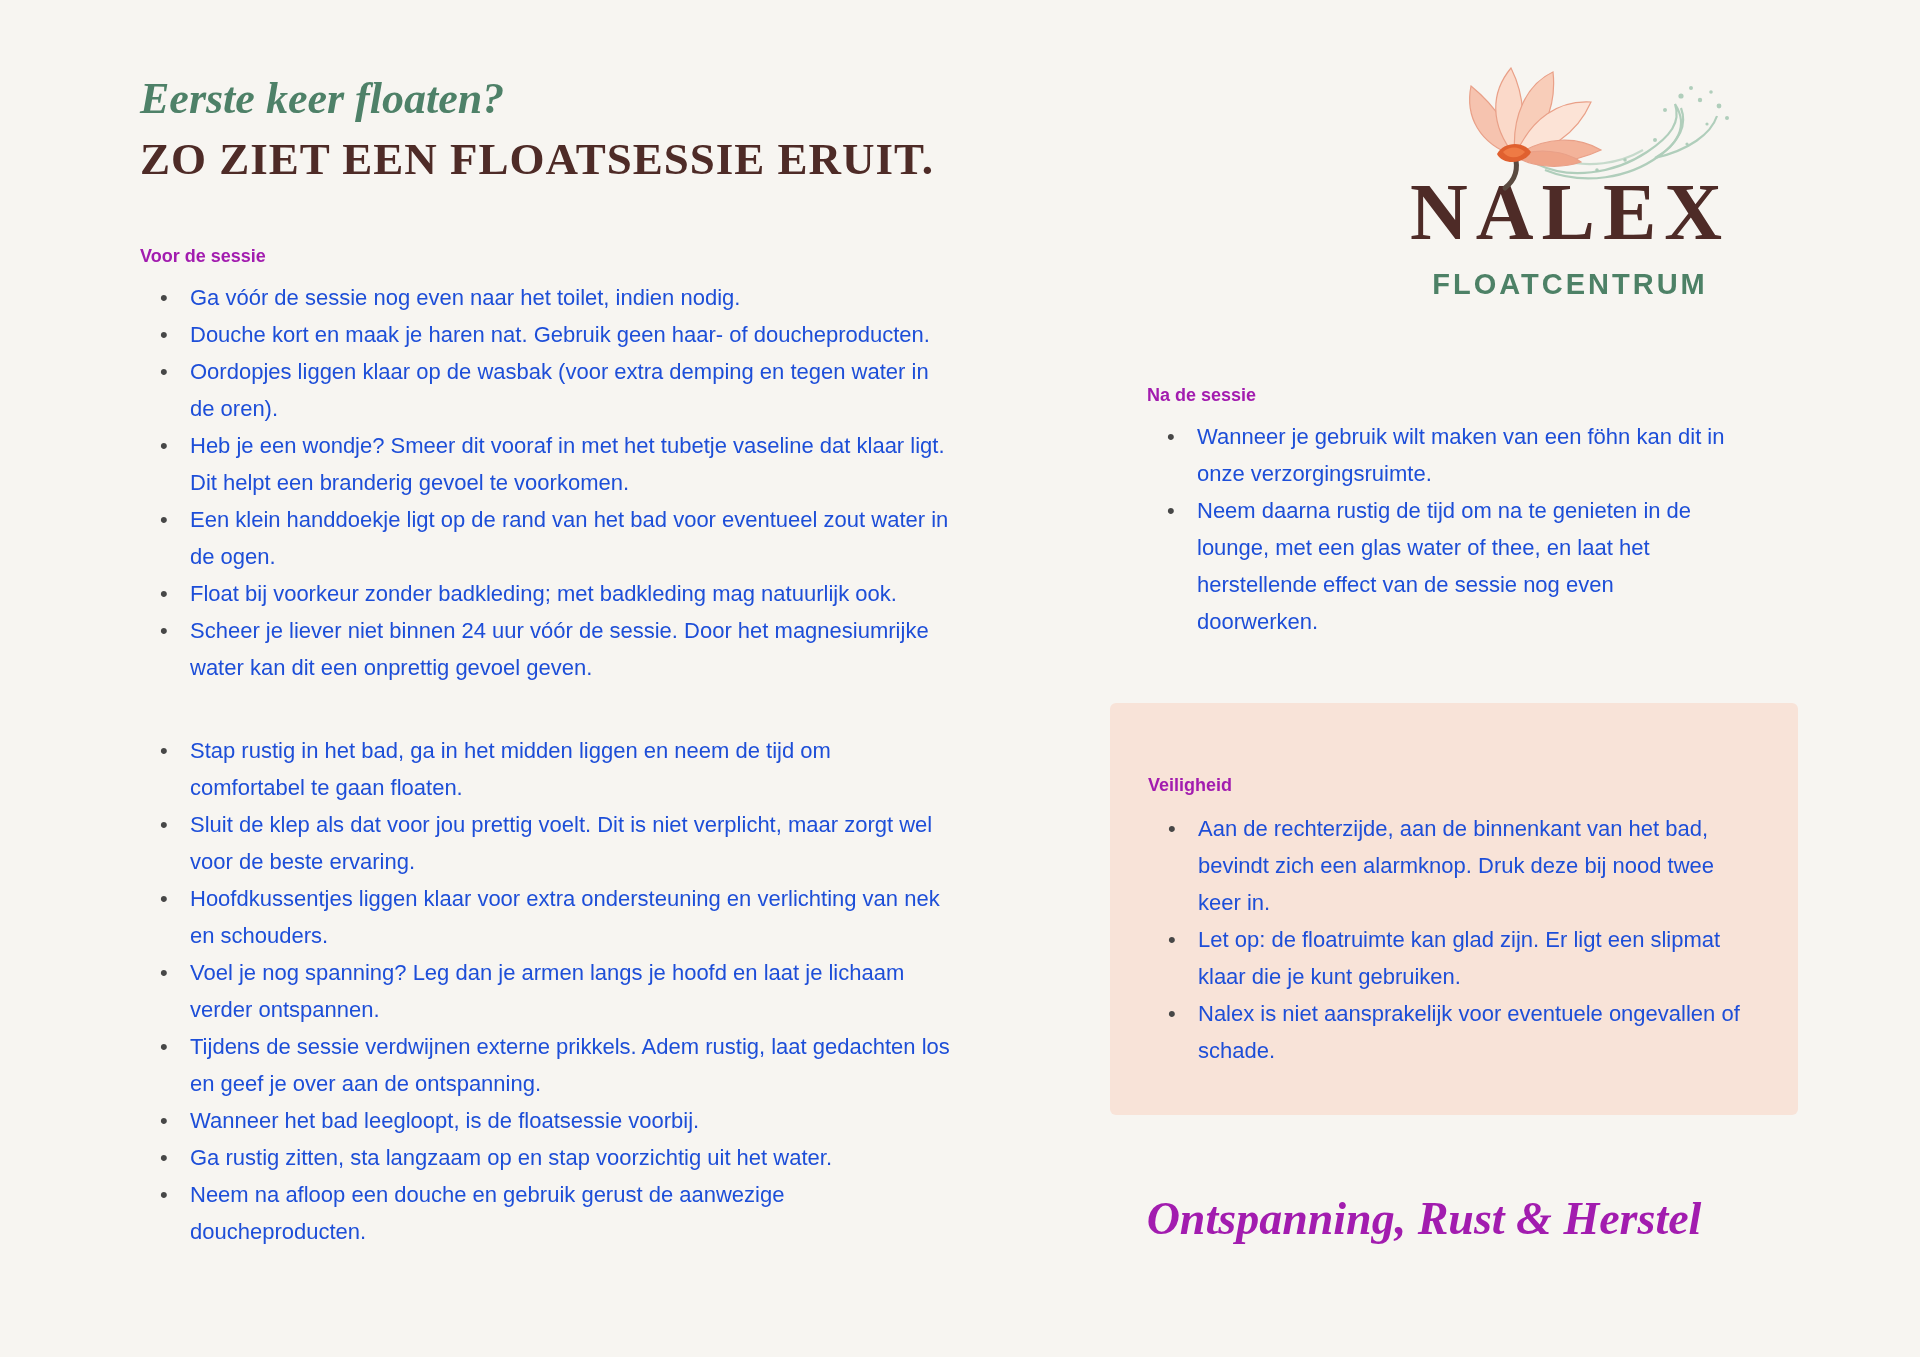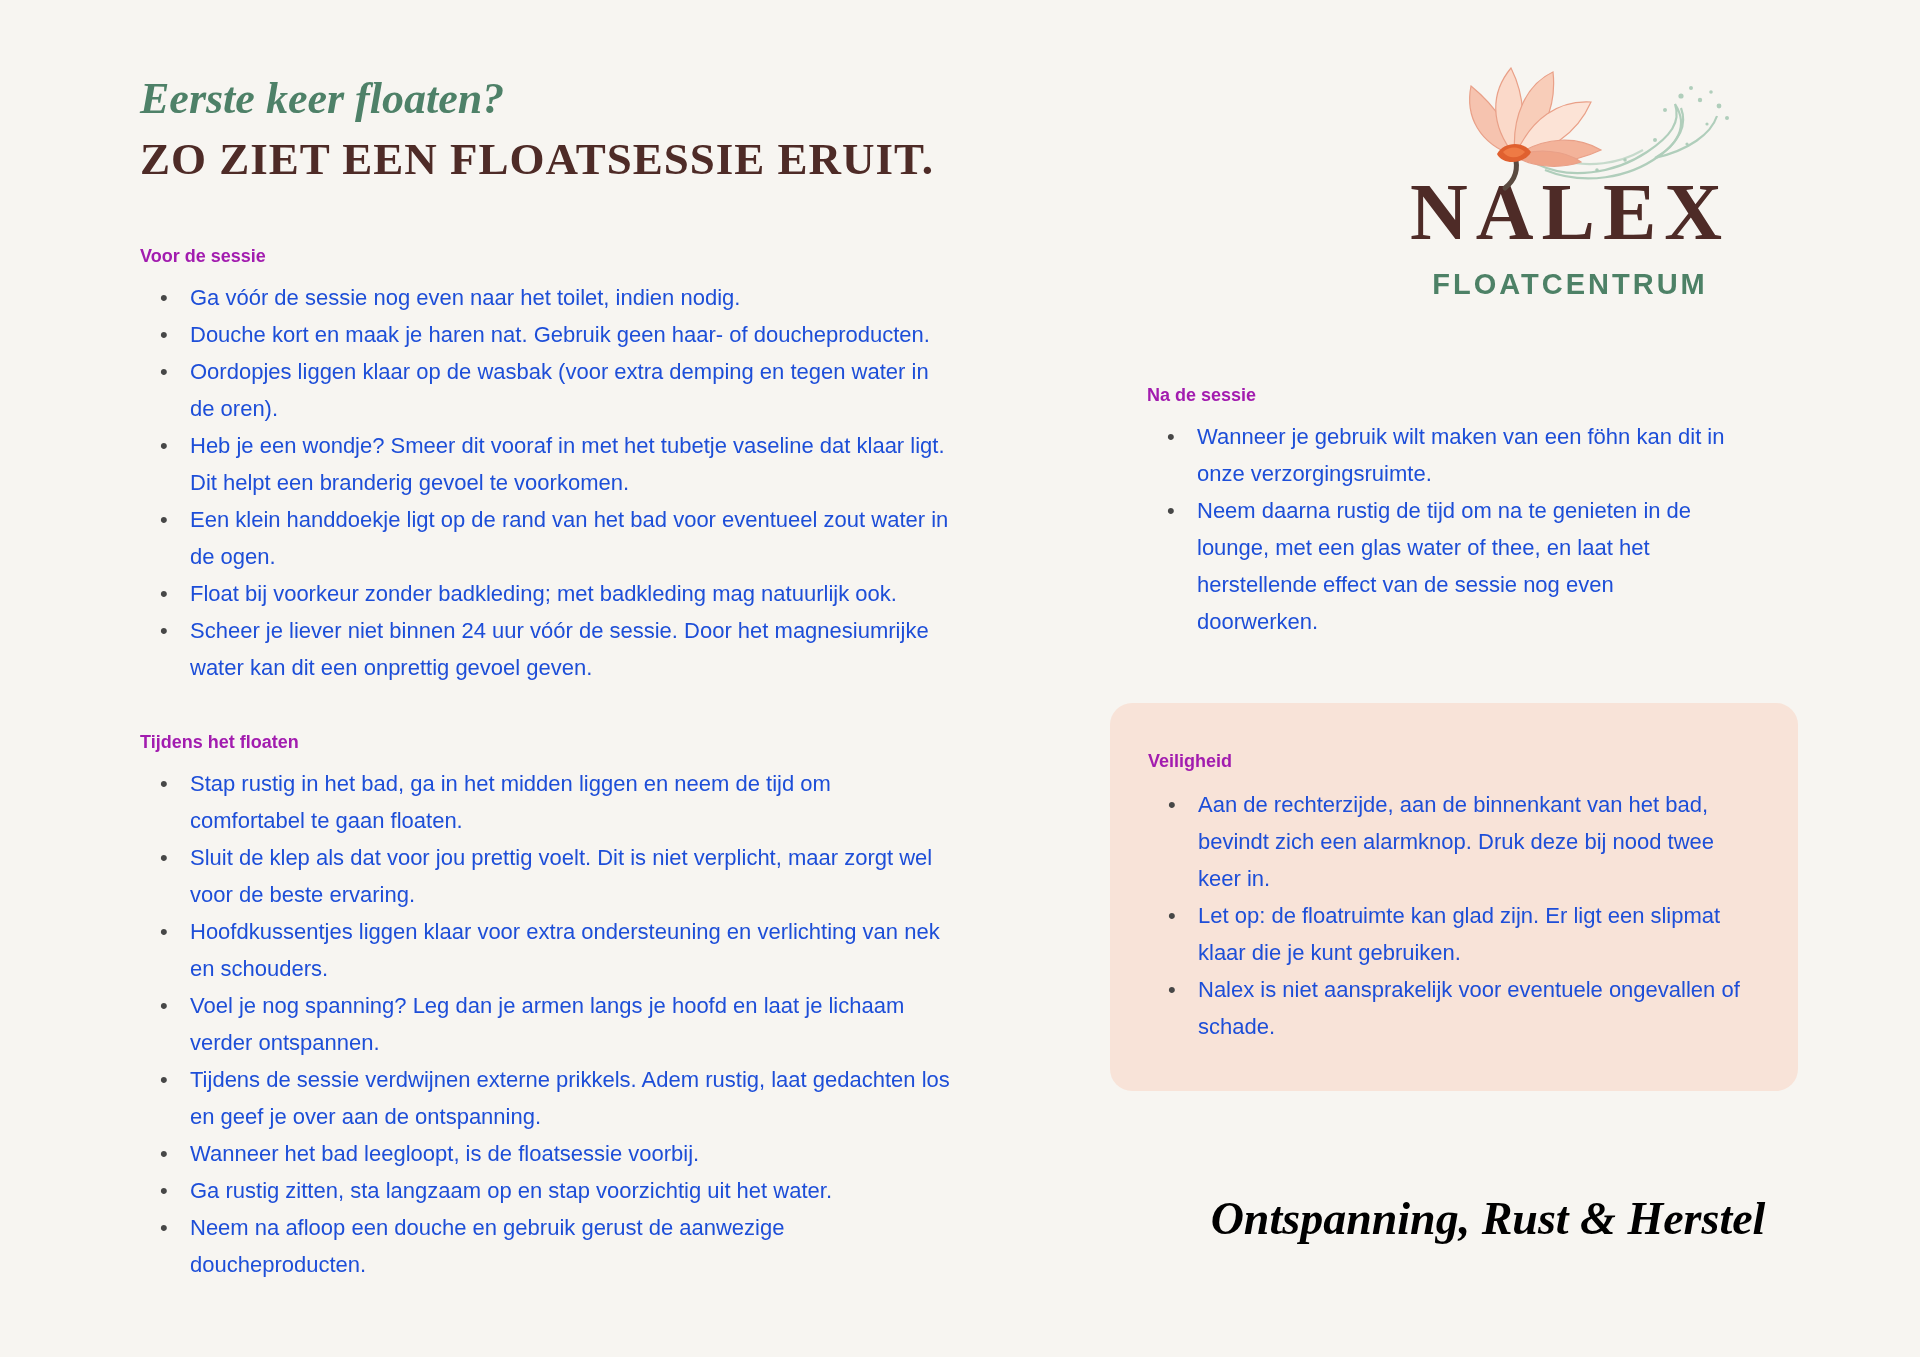--- a/index.html
+++ b/index.html
@@ -87,33 +87,33 @@
 
   .na-section {
     position:absolute; left:1147px; top:385px; width:600px;
   }
   .na-section ul.bullets { width:560px; }
 
   .safety-box {
     position:absolute; left:1110px; top:703px; width:688px;
     box-sizing:border-box;
     background:#f8e3d8;
-    border-radius:22px;
-    padding:48px 44px 42px 38px;
+    border-radius:6px;
+    padding:72px 44px 42px 38px;
   }
   .safety-box .section-heading { margin-bottom:14px; }
   .safety-box ul.bullets { width:575px; }
 
   .tagline {
-    position:absolute; left:1144px; top:1192px; width:688px;
+    position:absolute; left:1080px; top:1192px; width:688px;
     text-align:center;
     font-family:"Liberation Serif", serif;
     font-style:italic; font-weight:700;
     font-size:46px;
-    color:#000000;
+    color:#a21caf;
   }
 </style>
 </head>
 <body>
 
 <div class="page">
 
   <div class="left-col">
     <h2 class="script-title">Eerste keer floaten?</h2>
     <h1 class="main-title">ZO ZIET EEN FLOATSESSIE ERUIT.</h1>
@@ -125,21 +125,20 @@
         <li>Douche kort en maak je haren nat. Gebruik geen haar- of doucheproducten.</li>
         <li>Oordopjes liggen klaar op de wasbak (voor extra demping en tegen water in de oren).</li>
         <li>Heb je een wondje? Smeer dit vooraf in met het tubetje vaseline dat klaar ligt. Dit helpt een branderig gevoel te voorkomen.</li>
         <li>Een klein handdoekje ligt op de rand van het bad voor eventueel zout water in de ogen.</li>
         <li>Float bij voorkeur zonder badkleding; met badkleding mag natuurlijk ook.</li>
         <li>Scheer je liever niet binnen 24 uur vóór de sessie. Door het magnesiumrijke water kan dit een onprettig gevoel geven.</li>
       </ul>
     </div>
 
     <div class="section">
-      <h3 class="section-heading">Tijdens het floaten</h3>
       <ul class="bullets">
         <li>Stap rustig in het bad, ga in het midden liggen en neem de tijd om comfortabel te gaan floaten.</li>
         <li>Sluit de klep als dat voor jou prettig voelt. Dit is niet verplicht, maar zorgt wel voor de beste ervaring.</li>
         <li>Hoofdkussentjes liggen klaar voor extra ondersteuning en verlichting van nek en schouders.</li>
         <li>Voel je nog spanning? Leg dan je armen langs je hoofd en laat je lichaam verder ontspannen.</li>
         <li>Tijdens de sessie verdwijnen externe prikkels. Adem rustig, laat gedachten los en geef je over aan de ontspanning.</li>
         <li>Wanneer het bad leegloopt, is de floatsessie voorbij.</li>
         <li>Ga rustig zitten, sta langzaam op en stap voorzichtig uit het water.</li>
         <li>Neem na afloop een douche en gebruik gerust de aanwezige doucheproducten.</li>
       </ul>

